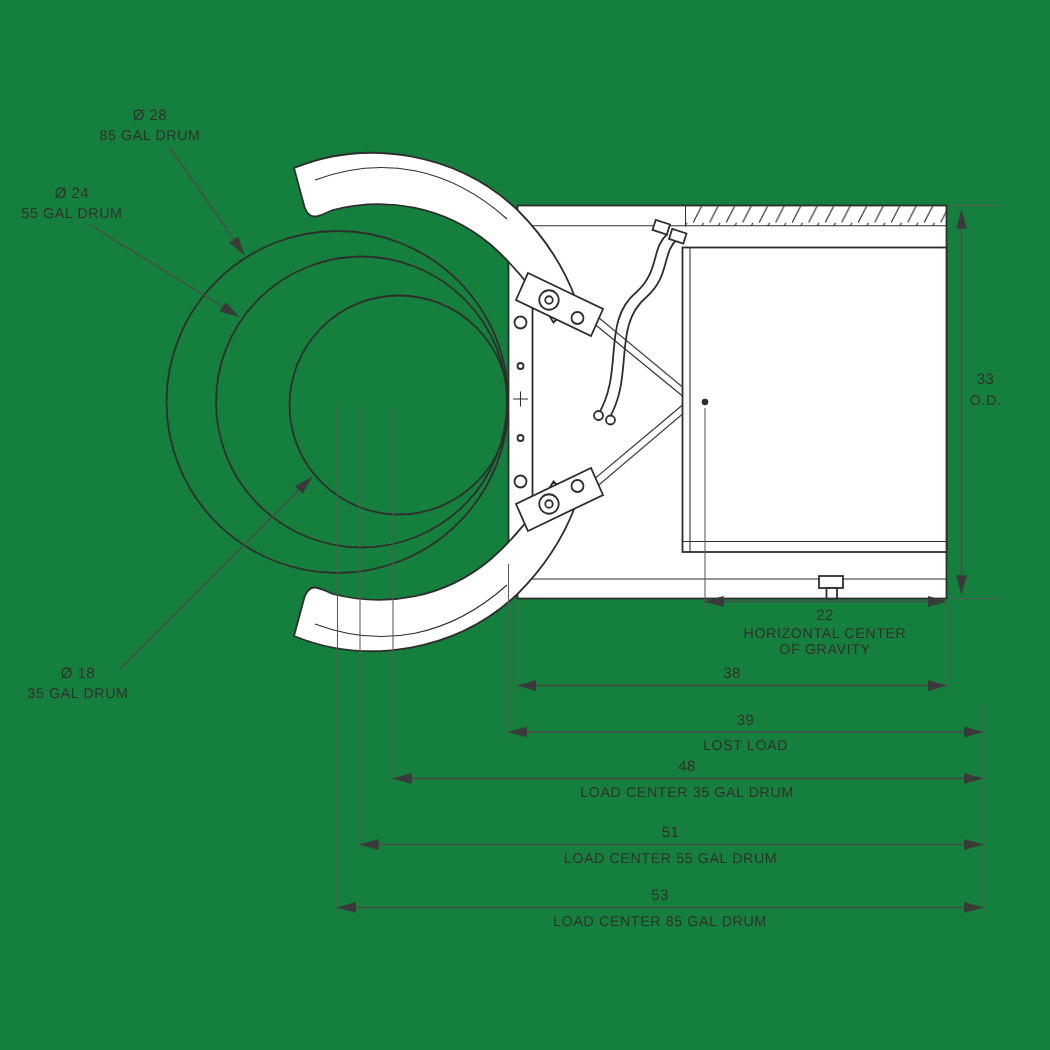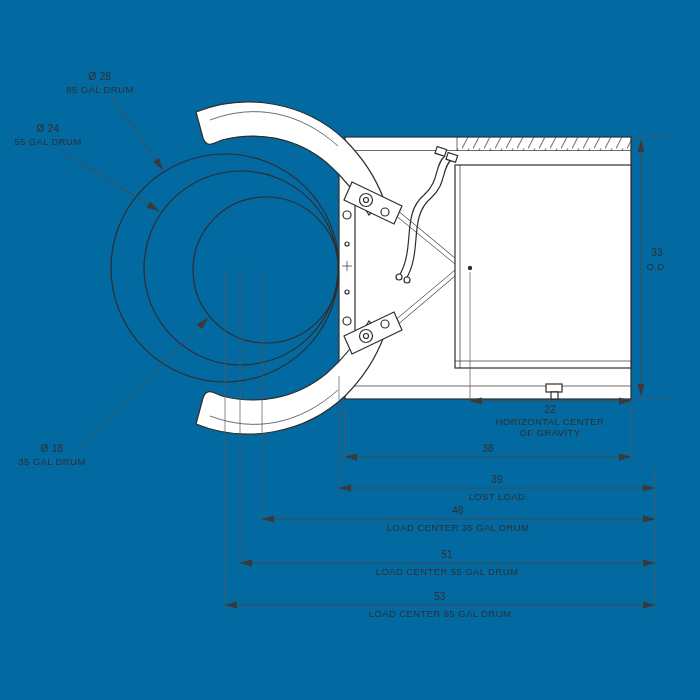--- a/index.html
+++ b/index.html
@@ -1,16 +1,16 @@
 <!DOCTYPE html>
 <html><head>
 <meta charset="utf-8">
 <style>
   html, body { margin: 0; padding: 0; background: #ffffff; }
-  .page { width: 700px; height: 700px; background: #0369a1; position: relative; overflow: hidden; }
+  .page { width: 700px; height: 700px; background: #15803d; position: relative; overflow: hidden; }
   svg { display: block; }
   .g1  { stroke: #2e2e2e; stroke-width: 1.2; fill: none; }
   .g1f { stroke: #2e2e2e; stroke-width: 1.2; fill: #ffffff; }
   .thin { stroke: #2e2e2e; stroke-width: 0.7; fill: none; }
   .dim { stroke: #4a4a4a; stroke-width: 0.9; fill: none; }
   .ext { stroke: #5a5a5a; stroke-width: 0.7; fill: none; }
   text { font-family: "Liberation Sans", sans-serif; fill: #2f2f2f; text-anchor: middle; }
   .val { font-size: 10px; letter-spacing: 0.3px; }
   .lbl { font-size: 9.5px; letter-spacing: 0.4px; }
 </style>

